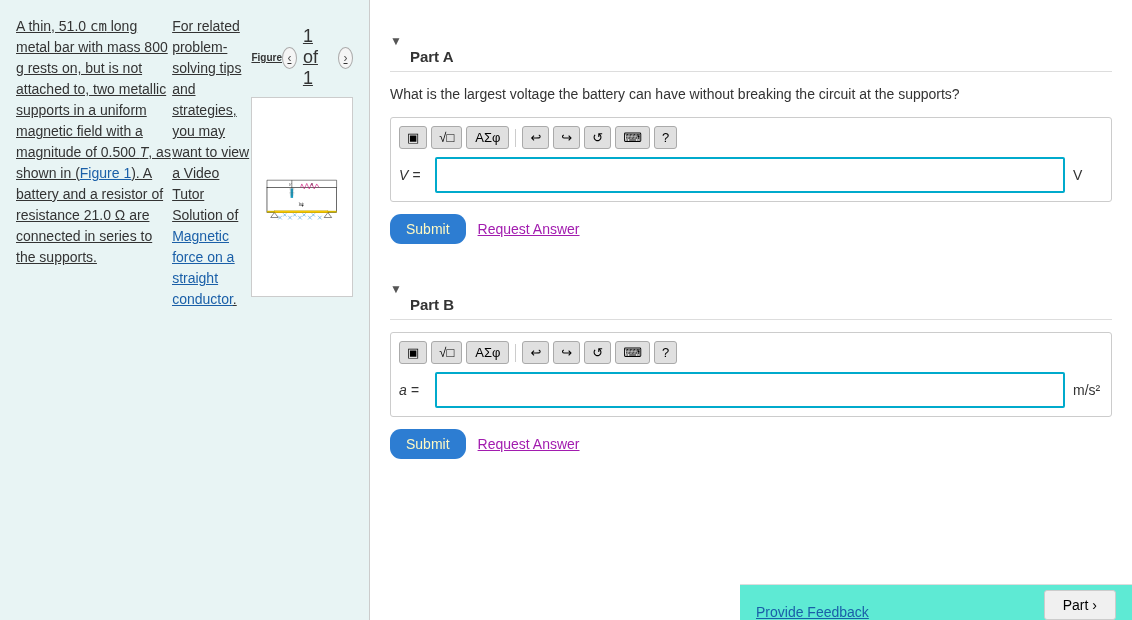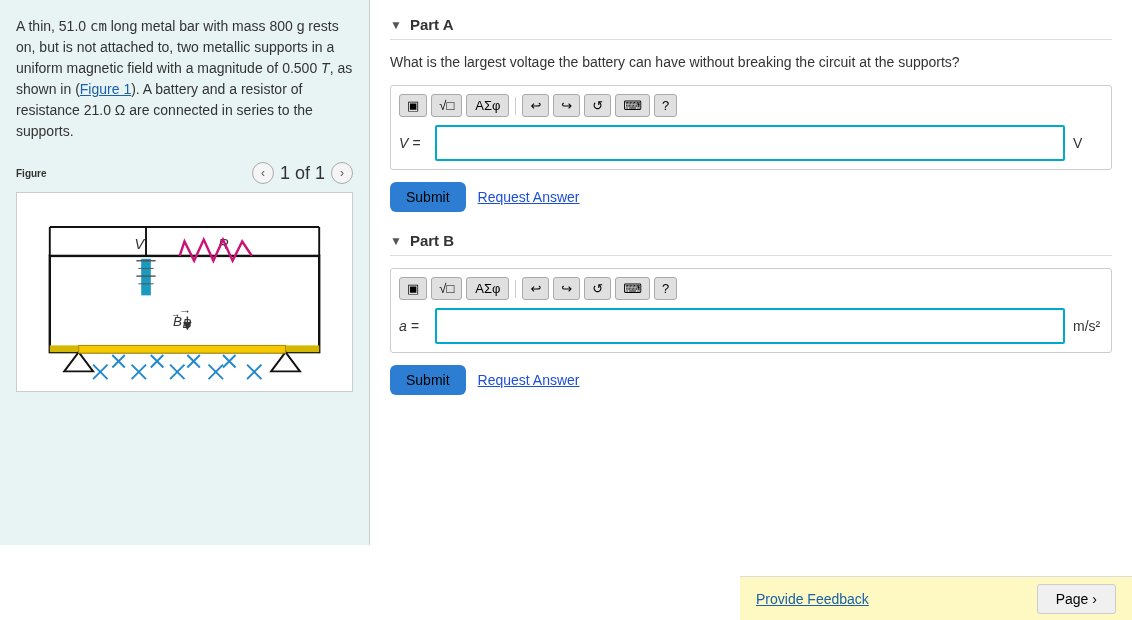--- a/index.html
+++ b/index.html
@@ -15,23 +15,23 @@
     }
 
     
     .left-panel {
       width: 370px;
       min-width: 370px;
       padding: 16px;
       background: #e8f4f4;
       border-right: 1px solid #ccc;
       display: flex;
-      flex-direction: column;
-      height: 545px;
+      height: 620px;
       overflow-y: auto;
+      text-decoration: underline;
     }
     .left-panel p {
       margin-bottom: 10px;
       line-height: 1.5;
     }
     .left-panel a {
       color: #1a5fa8;
       text-decoration: underline;
       cursor: pointer;
     }
@@ -102,20 +102,21 @@
       border-bottom: 1px solid #ddd;
     }
     .part-arrow {
       font-size: 12px;
       color: #555;
       cursor: pointer;
     }
     .part-title {
       font-size: 15px;
       font-weight: bold;
+      margin-top: 32px;
     }
 
     .question-text {
       margin-bottom: 12px;
       line-height: 1.5;
     }
 
     
     .input-area {
       border: 1px solid #ccc;
@@ -177,49 +178,49 @@
     }
 
     .action-row {
       display: flex;
       align-items: center;
       gap: 12px;
       margin-top: 4px;
     }
     .submit-btn {
       background: #2d7dd2;
-      color: #000000;
+      color: #fef9c3;
       border: none;
-      border-radius: 6px;
+      border-radius: 11px;
       padding: 7px 16px;
       font-size: 14px;
       cursor: pointer;
     }
     .request-link {
-      color: #1d4ed8;
+      color: #a21caf;
       text-decoration: underline;
       cursor: pointer;
       font-size: 14px;
       background: none;
       border: none;
     }
 
     
     .bottom-bar {
       position: absolute;
       bottom: 0;
       left: 370px;
       right: 0;
-      height: 44px;
-      display: flex;
-      align-items: center;
+      height: 36px;
+      display: flex;
+      align-items: flex-end;
       justify-content: space-between;
       padding: 0 16px;
       border-top: 1px solid #ddd;
-      background: #fef9c3;
+      background: #5eead4;
     }
     .feedback-link {
       color: #1a5fa8;
       text-decoration: underline;
       cursor: pointer;
       font-size: 14px;
       background: none;
       border: none;
     }
     .next-btn {
@@ -239,20 +240,23 @@
       width: 100%;
       height: 100%;
     }
   </style>
 </head>
 <body>
 
 <div class="left-panel">
   <p>
     A thin, 51.0 <span style="font-family: monospace;">cm</span> long metal bar with mass 800 g rests on, but is not attached to, two metallic supports in a uniform magnetic field with a magnitude of 0.500 <em>T</em>, as shown in (<a>Figure 1</a>). A battery and a resistor of resistance 21.0 Ω are connected in series to the supports.
+  </p>
+  <p>
+    For related problem-solving tips and strategies, you may want to view a Video Tutor Solution of <a>Magnetic force on a straight conductor</a>.
   </p>
 
   <div class="figure-section">
     <div class="figure-header">
       <span class="figure-title">Figure</span>
       <div class="figure-nav">
         <button class="figure-nav-btn">‹</button>
         <span class="figure-counter">1 of 1</span>
         <button class="figure-nav-btn">›</button>
       </div>
@@ -424,17 +428,17 @@
 
     <div class="action-row">
       <button class="submit-btn">Submit</button>
       <button class="request-link">Request Answer</button>
     </div>
   </div>
 
   <div class="bottom-bar">
     <button class="feedback-link">Provide Feedback</button>
     <button class="next-btn">
-      <span>Page</span>
+      <span>Part</span>
       <span>›</span>
     </button>
   </div>
 </div>
 
 </body></html>

